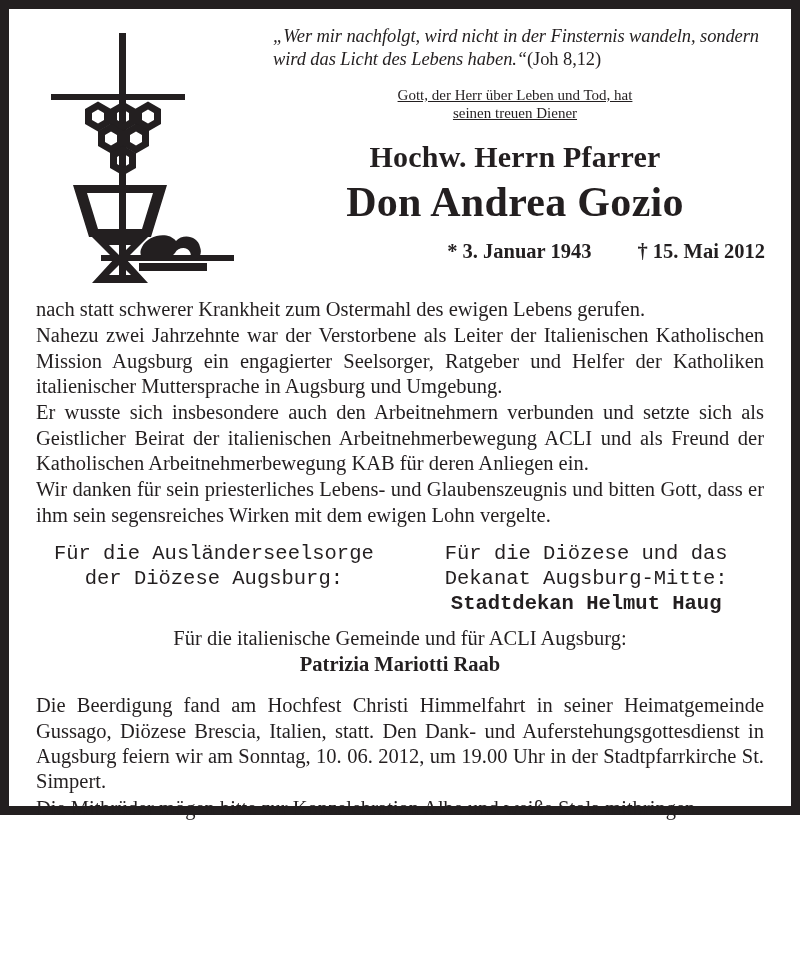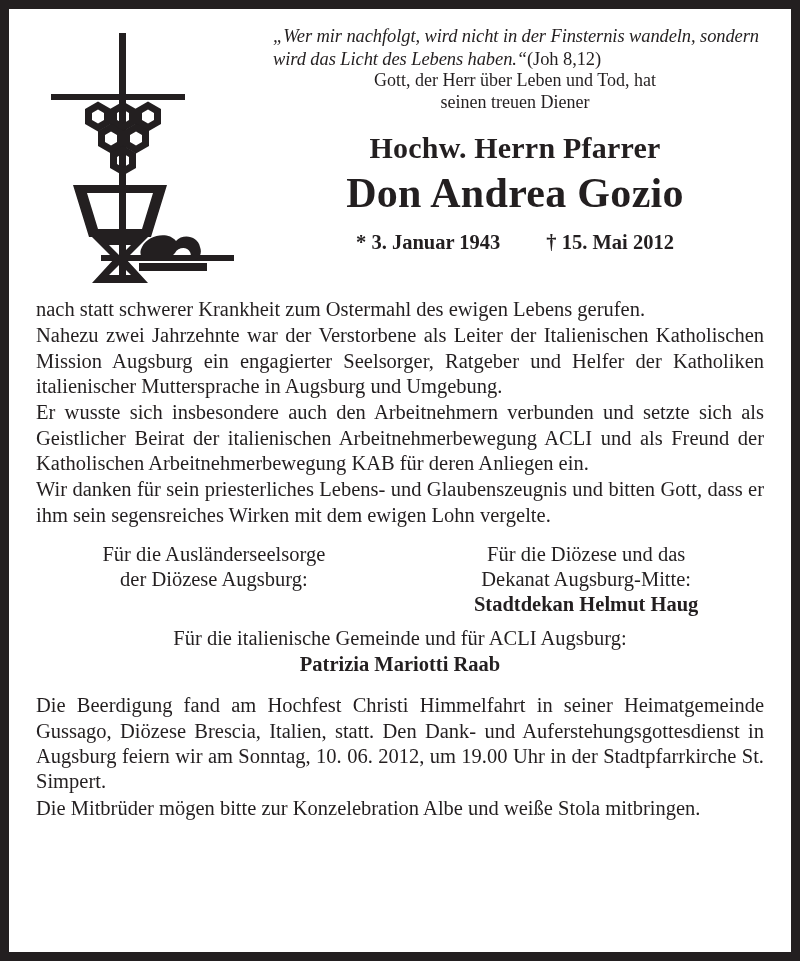--- a/index.html
+++ b/index.html
@@ -11,21 +11,21 @@
     width: 800px;
     height: 961px;
     font-family: "Liberation Serif", serif;
     color: #231f20;
     overflow: hidden;
   }
 
   .notice {
     box-sizing: border-box;
     width: 800px;
-    height: 961px;
+    height: 815px;
     border: 9px solid #231f20;
     background: #ffffff;
     padding: 0;
     position: relative;
   }
 
   .inner {
     box-sizing: border-box;
     width: 100%;
     height: 100%;
@@ -60,43 +60,45 @@
     letter-spacing: -0.1px;
     margin: 0 0 0 8px;
   }
   .quote .ref {
     font-style: normal;
     white-space: pre;
   }
 
   .intro {
     text-align: center;
-    font-size: 18px;
+    font-size: 15px;
     line-height: 1.2;
+    margin-top: 16px;
+    text-decoration: underline;
   }
 
   .title-line {
     text-align: center;
     font-weight: bold;
     font-size: 30px;
     margin-top: 18px;
     letter-spacing: 0.2px;
   }
 
   .name-line {
     text-align: center;
     font-weight: bold;
     font-size: 42px;
     margin-top: 4px;
     letter-spacing: 0.3px;
     white-space: nowrap;
   }
 
   .dates {
-    text-align: center;
+    text-align: right;
     font-weight: bold;
     font-size: 20.5px;
     margin-top: 14px;
   }
   .dates .gap { display: inline-block; width: 46px; }
 
   
   .body-text { margin-top: 6px; }
 
   .para {
@@ -110,20 +112,21 @@
   }
   .para + .para { margin-top: 1px; }
 
   
   .signatures { margin-top: 14px; }
 
   .sig-row {
     display: flex;
     flex-direction: row;
     justify-content: space-between;
+    font-family: Liberation Mono, monospace;
   }
   .sig-col {
     flex: 0 0 49%;
     text-align: center;
   }
   .sig-role {
     font-size: 20.5px;
     line-height: 1.21;
   }
   .sig-name {

